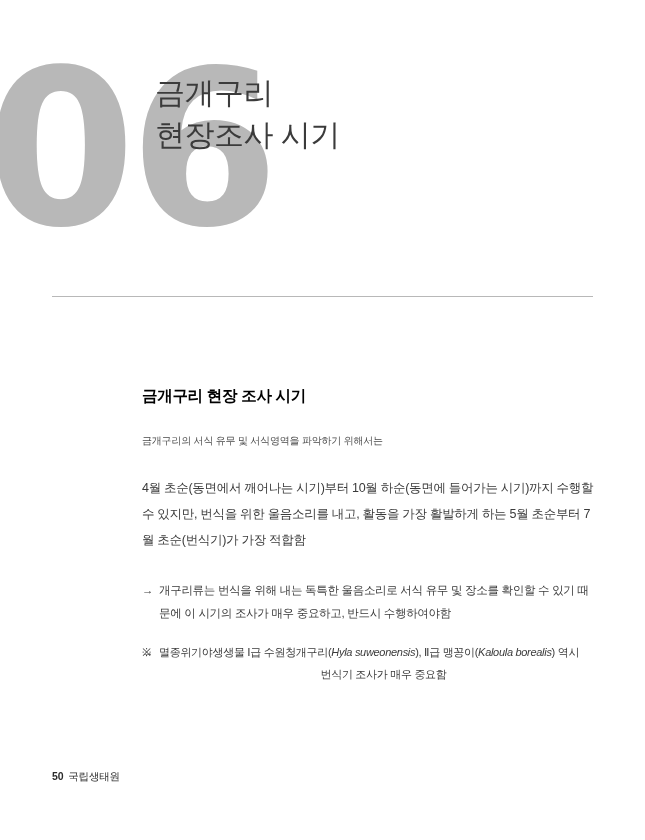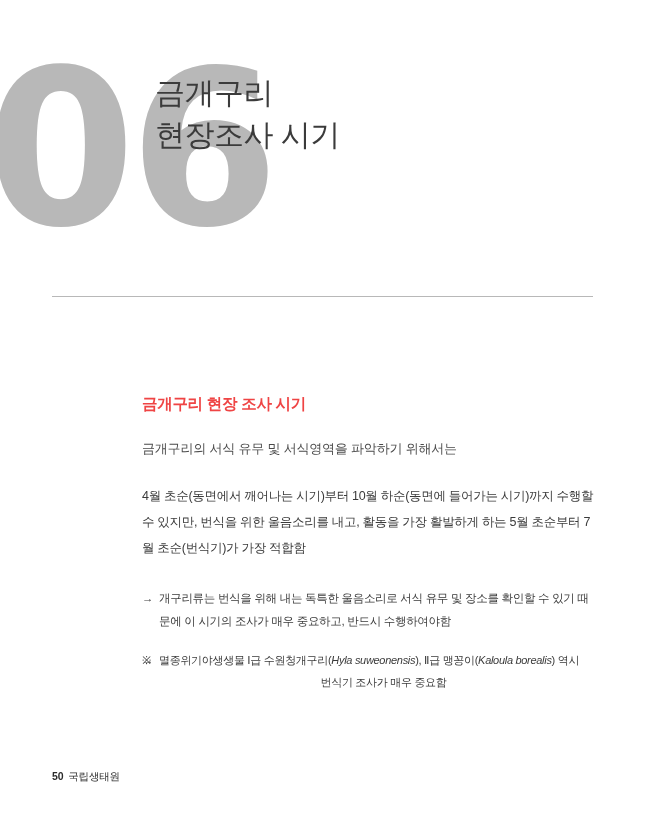--- a/index.html
+++ b/index.html
@@ -79,30 +79,30 @@
 
   
   .body-wrap {
     position: absolute;
     left: 142px;
     top: 378px;
     width: 452px;
   }
 
   h2.section-heading {
-    margin: 16px 0 24px 0;
+    margin: 8px 0 24px 0;
     font-size: 15.5px;
     font-weight: bold;
-    color: #ef4444;
+    color: #000000;
     letter-spacing: -0.3px;
   }
 
   p.lead {
     margin: 0 0 24px 0;
-    font-size: 13px;
+    font-size: 10px;
     line-height: 20px;
     color: #4a4a4a;
     letter-spacing: -0.2px;
   }
 
   p.para {
     margin: 0 0 26px 0;
     font-size: 12.5px;
     line-height: 26px;
     color: #3a3a3a;

